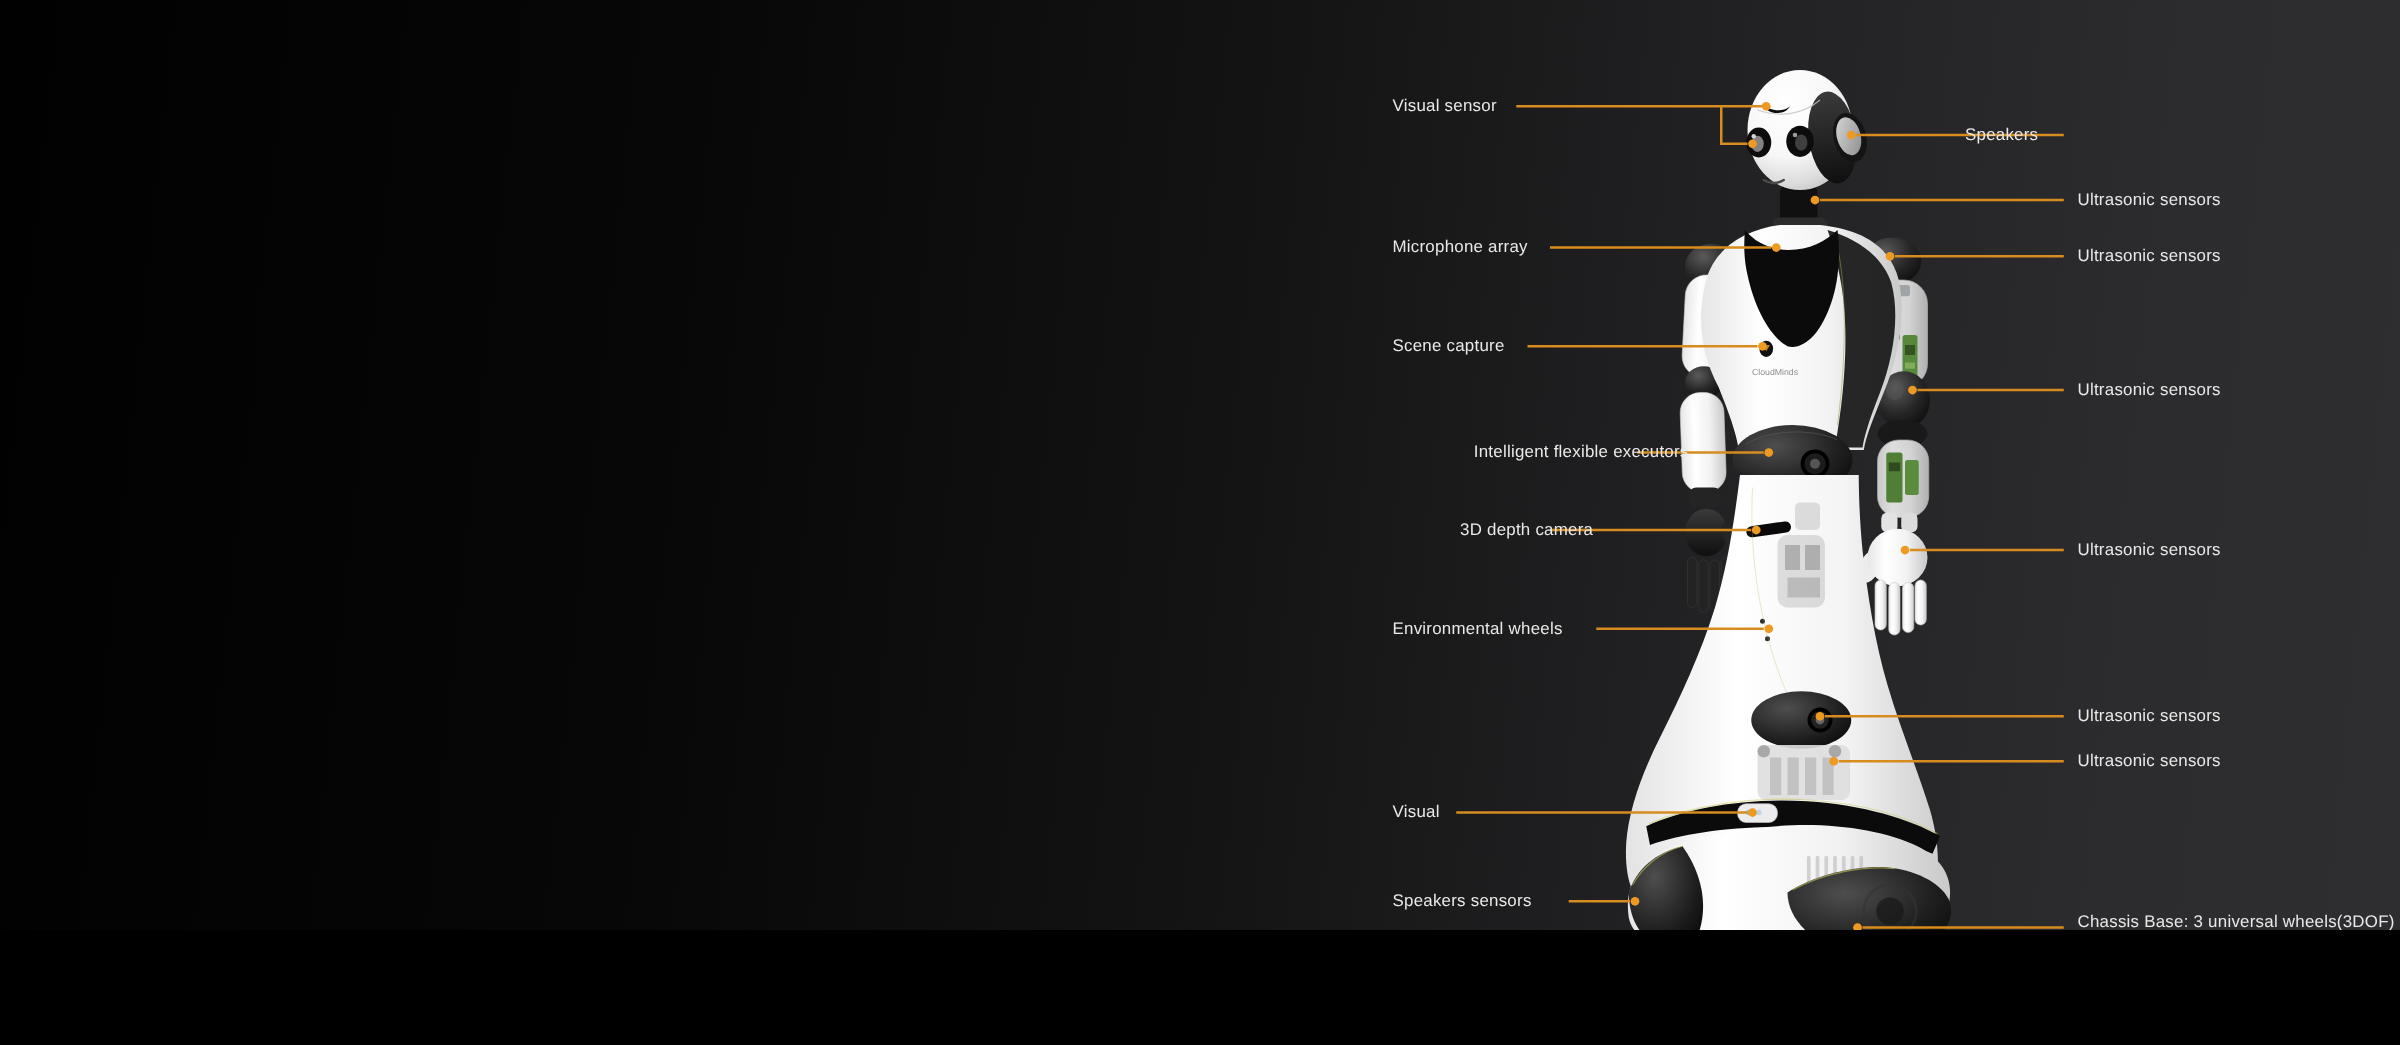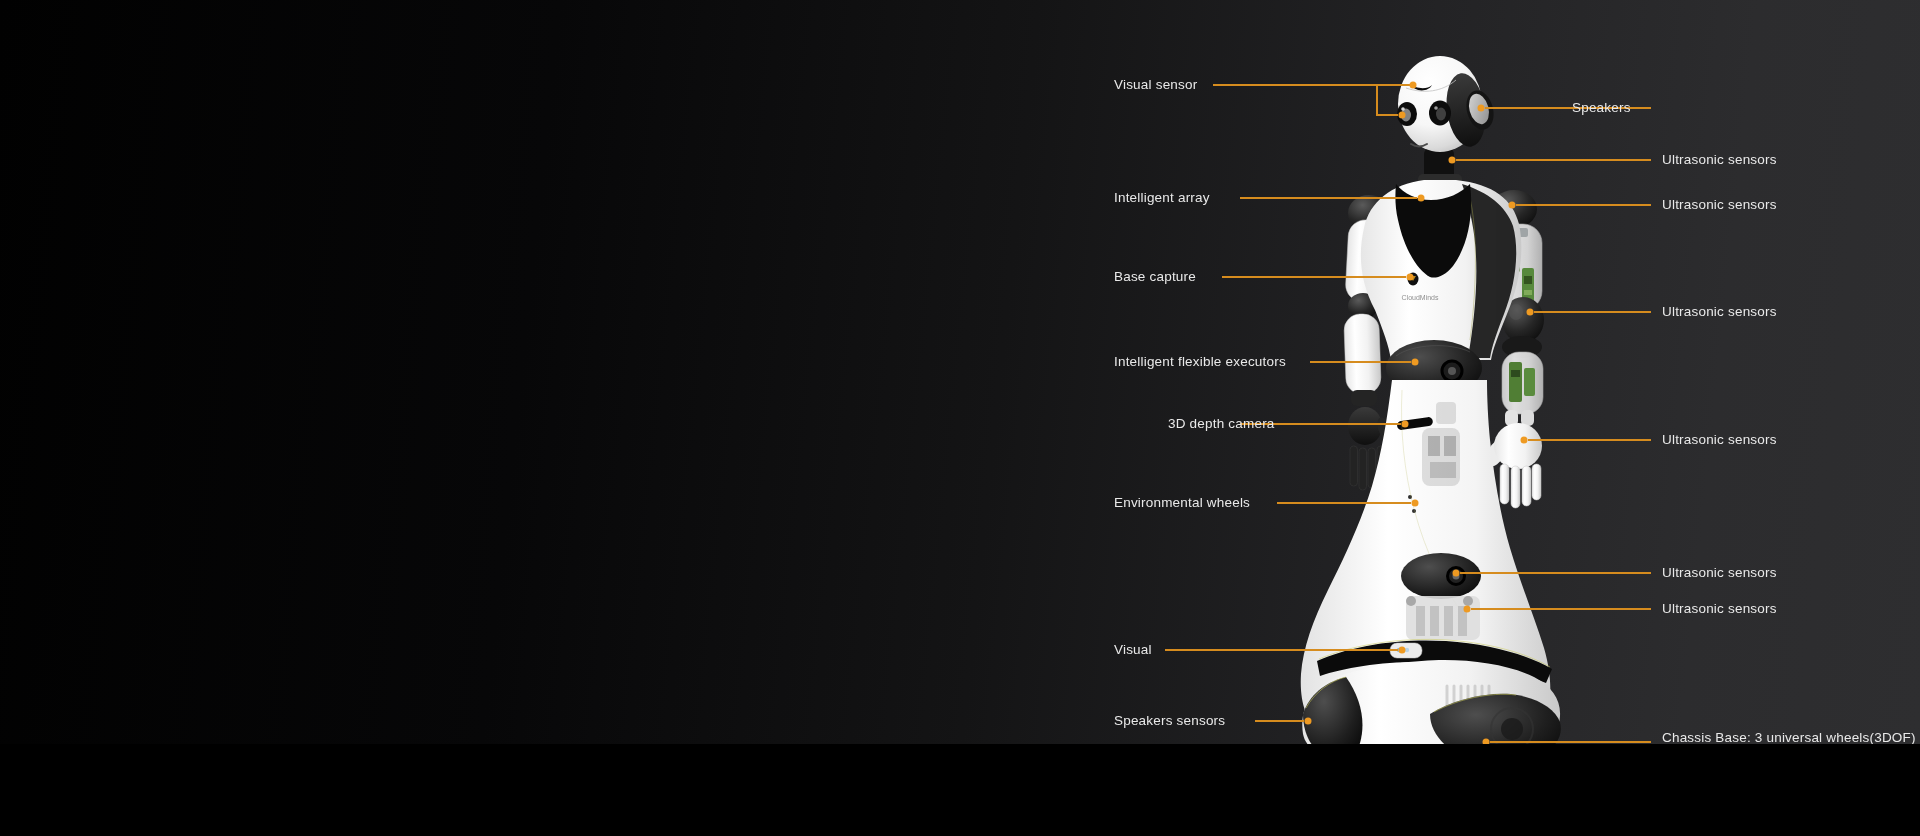--- a/index.html
+++ b/index.html
@@ -307,23 +307,23 @@
           <circle cx="1467" cy="609" r="3.5" fill="#ee9a22" stroke="none"></circle>
       </g>
       <g>
         <path d="M 1490,742 H 1651"></path>
           <circle cx="1486" cy="742" r="3.5" fill="#ee9a22" stroke="none"></circle>
       </g>
     </g>
   </svg>
 
   <div class="callout" style="left:1114px;top:85px">Visual sensor</div>
-  <div class="callout" style="left:1114px;top:198px">Intelligent array</div>
-  <div class="callout" style="left:1114px;top:277px">Base capture</div>
-  <div class="callout" style="left:1114px;top:362px">Intelligent flexible executors</div>
+  <div class="callout" style="left:1114px;top:198px">Microphone array</div>
+  <div class="callout" style="left:1114px;top:277px">Scene capture</div>
+  <div class="callout" style="left:1179px;top:362px">Intelligent flexible executors</div>
   <div class="callout" style="left:1168px;top:424px">3D depth camera</div>
   <div class="callout" style="left:1114px;top:503px">Environmental wheels</div>
   <div class="callout" style="left:1114px;top:650px">Visual</div>
   <div class="callout" style="left:1114px;top:721px">Speakers sensors</div>
 
   <div class="callout" style="left:1572px;top:108px">Speakers</div>
   <div class="callout" style="left:1662px;top:160px">Ultrasonic sensors</div>
   <div class="callout" style="left:1662px;top:205px">Ultrasonic sensors</div>
   <div class="callout" style="left:1662px;top:312px">Ultrasonic sensors</div>
   <div class="callout" style="left:1662px;top:440px">Ultrasonic sensors</div>

